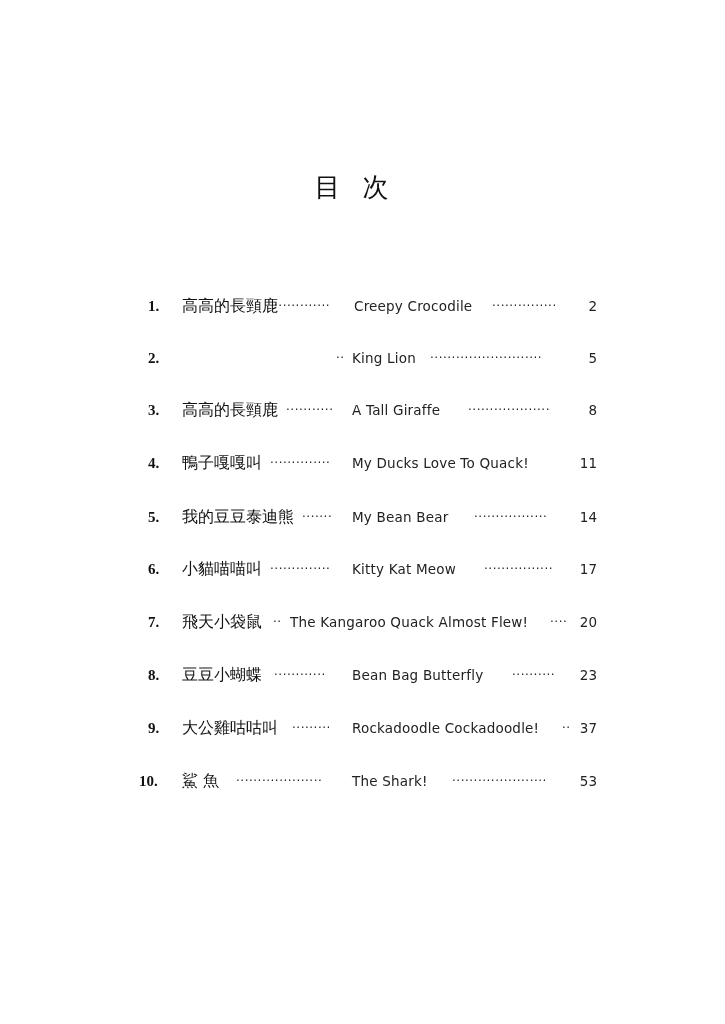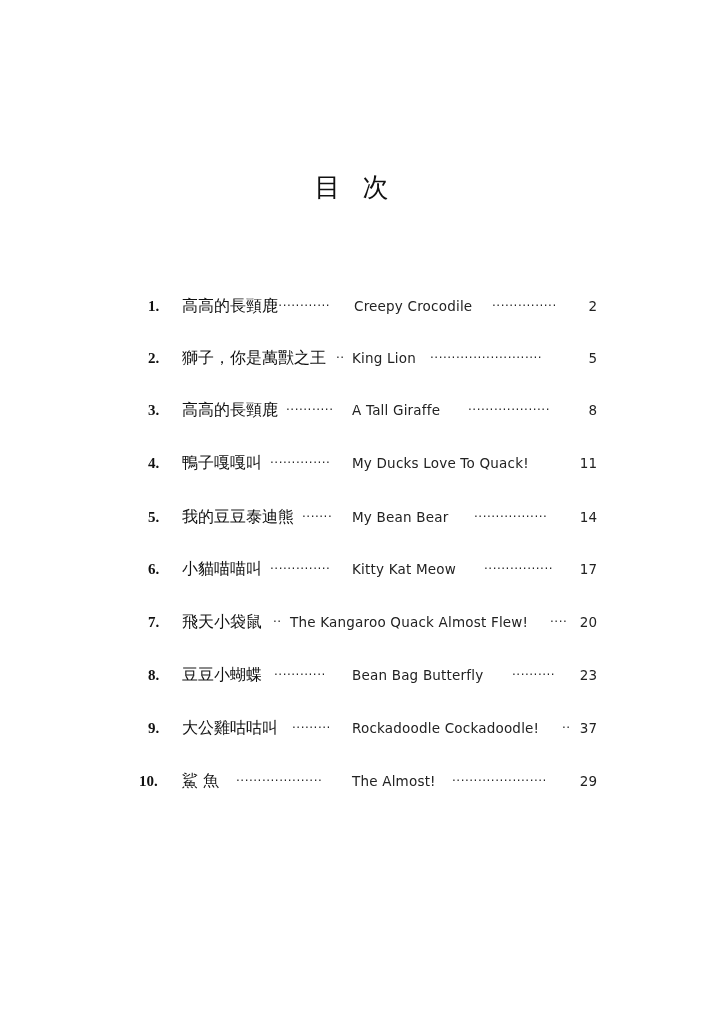--- a/index.html
+++ b/index.html
@@ -46,21 +46,20 @@
   <div class="row" style="top:294px">
     <span class="num">1.</span>
     <span class="zh">高高的長頸鹿</span>
     <span class="dots" style="left:274px">·············</span>
     <span class="en" style="left:354px">Creepy Crocodile</span>
     <span class="dots" style="left:492px">···············</span>
     <span class="pg">2</span>
   </div>
   <div class="row" style="top:346px">
     <span class="num">2.</span>
-    <span class="zh">獅子，你是萬獸之王</span>
     <span class="dots" style="left:336px">··</span>
     <span class="en" style="left:352px">King Lion</span>
     <span class="dots" style="left:430px">··························</span>
     <span class="pg">5</span>
   </div>
   <div class="row" style="top:398px">
     <span class="num">3.</span>
     <span class="zh">高高的長頸鹿</span>
     <span class="dots" style="left:286px">···········</span>
     <span class="en" style="left:352px">A Tall Giraffe</span>
@@ -112,17 +111,17 @@
     <span class="zh">大公雞咕咕叫</span>
     <span class="dots" style="left:292px">·········</span>
     <span class="en" style="left:352px">Rockadoodle Cockadoodle!</span>
     <span class="dots" style="left:562px">··</span>
     <span class="pg">37</span>
   </div>
   <div class="row" style="top:769px">
     <span class="num" style="left:139px">10.</span>
     <span class="zh">鯊 魚</span>
     <span class="dots" style="left:236px">····················</span>
-    <span class="en" style="left:352px">The Almost!</span>
+    <span class="en" style="left:352px">The Shark!</span>
     <span class="dots" style="left:452px">······················</span>
-    <span class="pg">29</span>
+    <span class="pg">53</span>
   </div>
 </div>
 
 </body></html>

